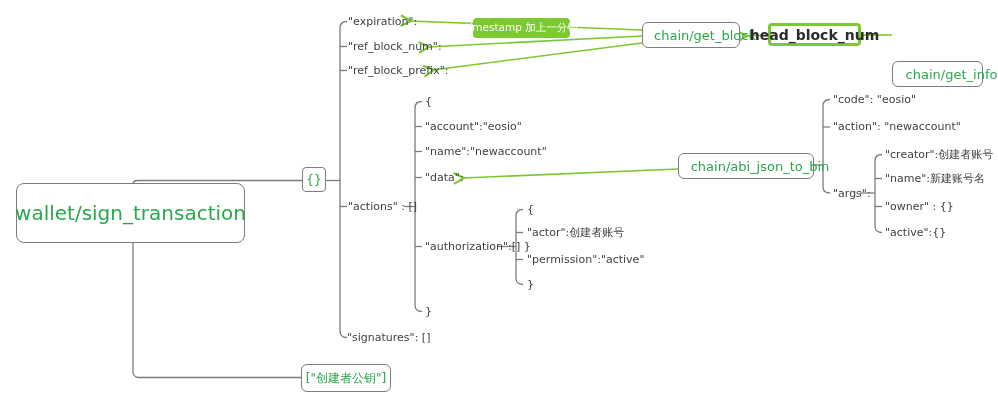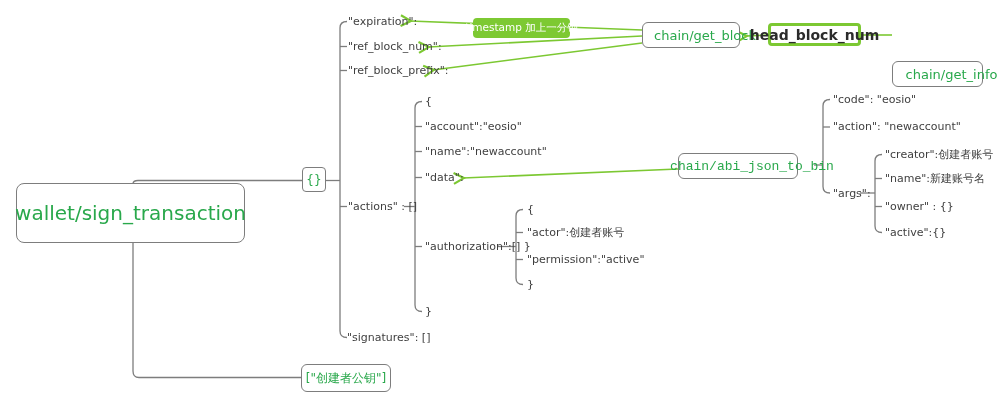--- a/index.html
+++ b/index.html
@@ -76,21 +76,21 @@
   <div class="node node-root" style="left:16px;top:183px;width:229px;height:60px;">wallet/sign_transaction</div>
 
   <div class="node node-small" style="left:302px;top:167px;width:24px;height:25px;border-radius:4px;">{}</div>
 
   <div class="node node-small" style="left:301px;top:364px;width:90px;height:28px;">["创建者公钥"]</div>
 
   <div class="node node-api" style="left:642px;top:22px;width:98px;height:26px;">chain/get_block</div>
 
   <div class="node node-api" style="left:892px;top:21px;width:91px;height:26px;margin-top:40px;">chain/get_info</div>
 
-  <div class="node node-api" style="left:678px;top:153px;width:120px;height:26px;font-family:Liberation Mono, monospace;">chain/abi_json_to_bin</div>
+  <div class="node node-api" style="left:678px;top:153px;width:136px;height:26px;">chain/abi_json_to_bin</div>
 
   <div class="edge-label-solid" style="left:473px;top:18px;width:97px;height:20px;">timestamp 加上一分钟</div>
 
   <div class="edge-label-outline" style="left:768px;top:23px;width:93px;height:23px;">head_block_num</div>
 
 
   <div class="leaf" style="left:348px;top:14px;">"expiration":</div>
   <div class="leaf" style="left:348px;top:39px;">"ref_block_num":</div>
   <div class="leaf" style="left:348px;top:63px;">"ref_block_prefix":</div>
   <div class="leaf" style="left:348px;top:199px;">"actions" : []</div>

